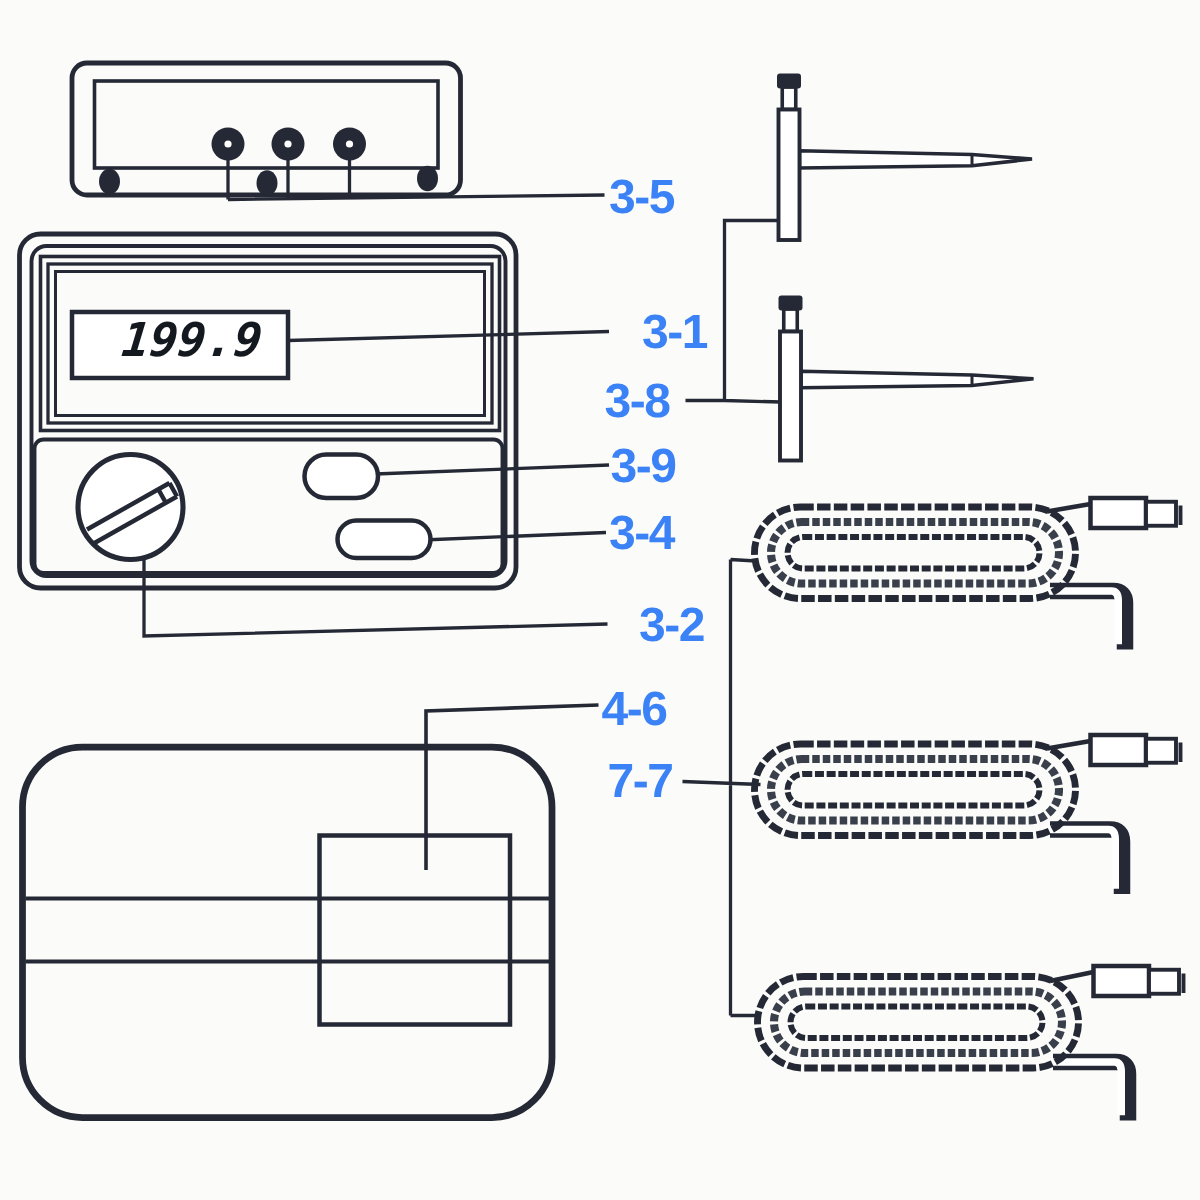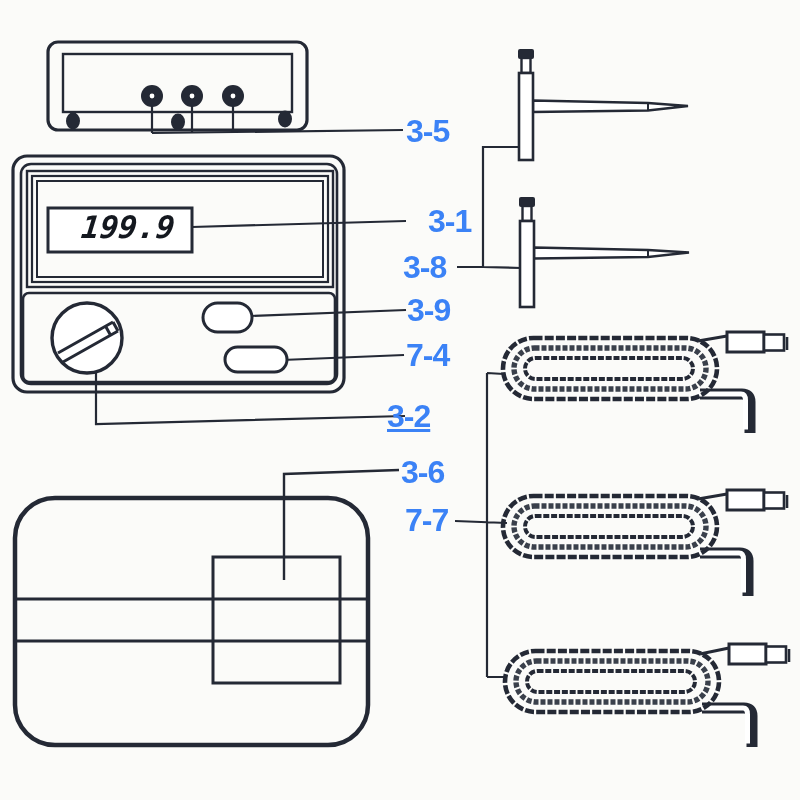--- a/index.html
+++ b/index.html
@@ -158,18 +158,18 @@
     </g>
   </g>
 </svg>
 
 <div class="lcd-text">199.9</div>
 
 <div class="callout" style="left:406px;top:115px;">3-5</div>
 <div class="callout" style="left:408px;top:205px;margin-left:20px;">3-1</div>
 <div class="callout" style="left:403px;top:251px;">3-8</div>
 <div class="callout" style="left:407px;top:294px;">3-9</div>
-<div class="callout" style="left:406px;top:339px;">7-4</div>
-<div class="callout" style="left:387px;top:400px;text-decoration:underline;">3-2</div>
-<div class="callout" style="left:401px;top:456px;">3-6</div>
+<div class="callout" style="left:406px;top:339px;">3-4</div>
+<div class="callout" style="left:426px;top:400px;">3-2</div>
+<div class="callout" style="left:401px;top:456px;">4-6</div>
 <div class="callout" style="left:405px;top:504px;">7-7</div>
 
 </div>
 
 </body></html>

